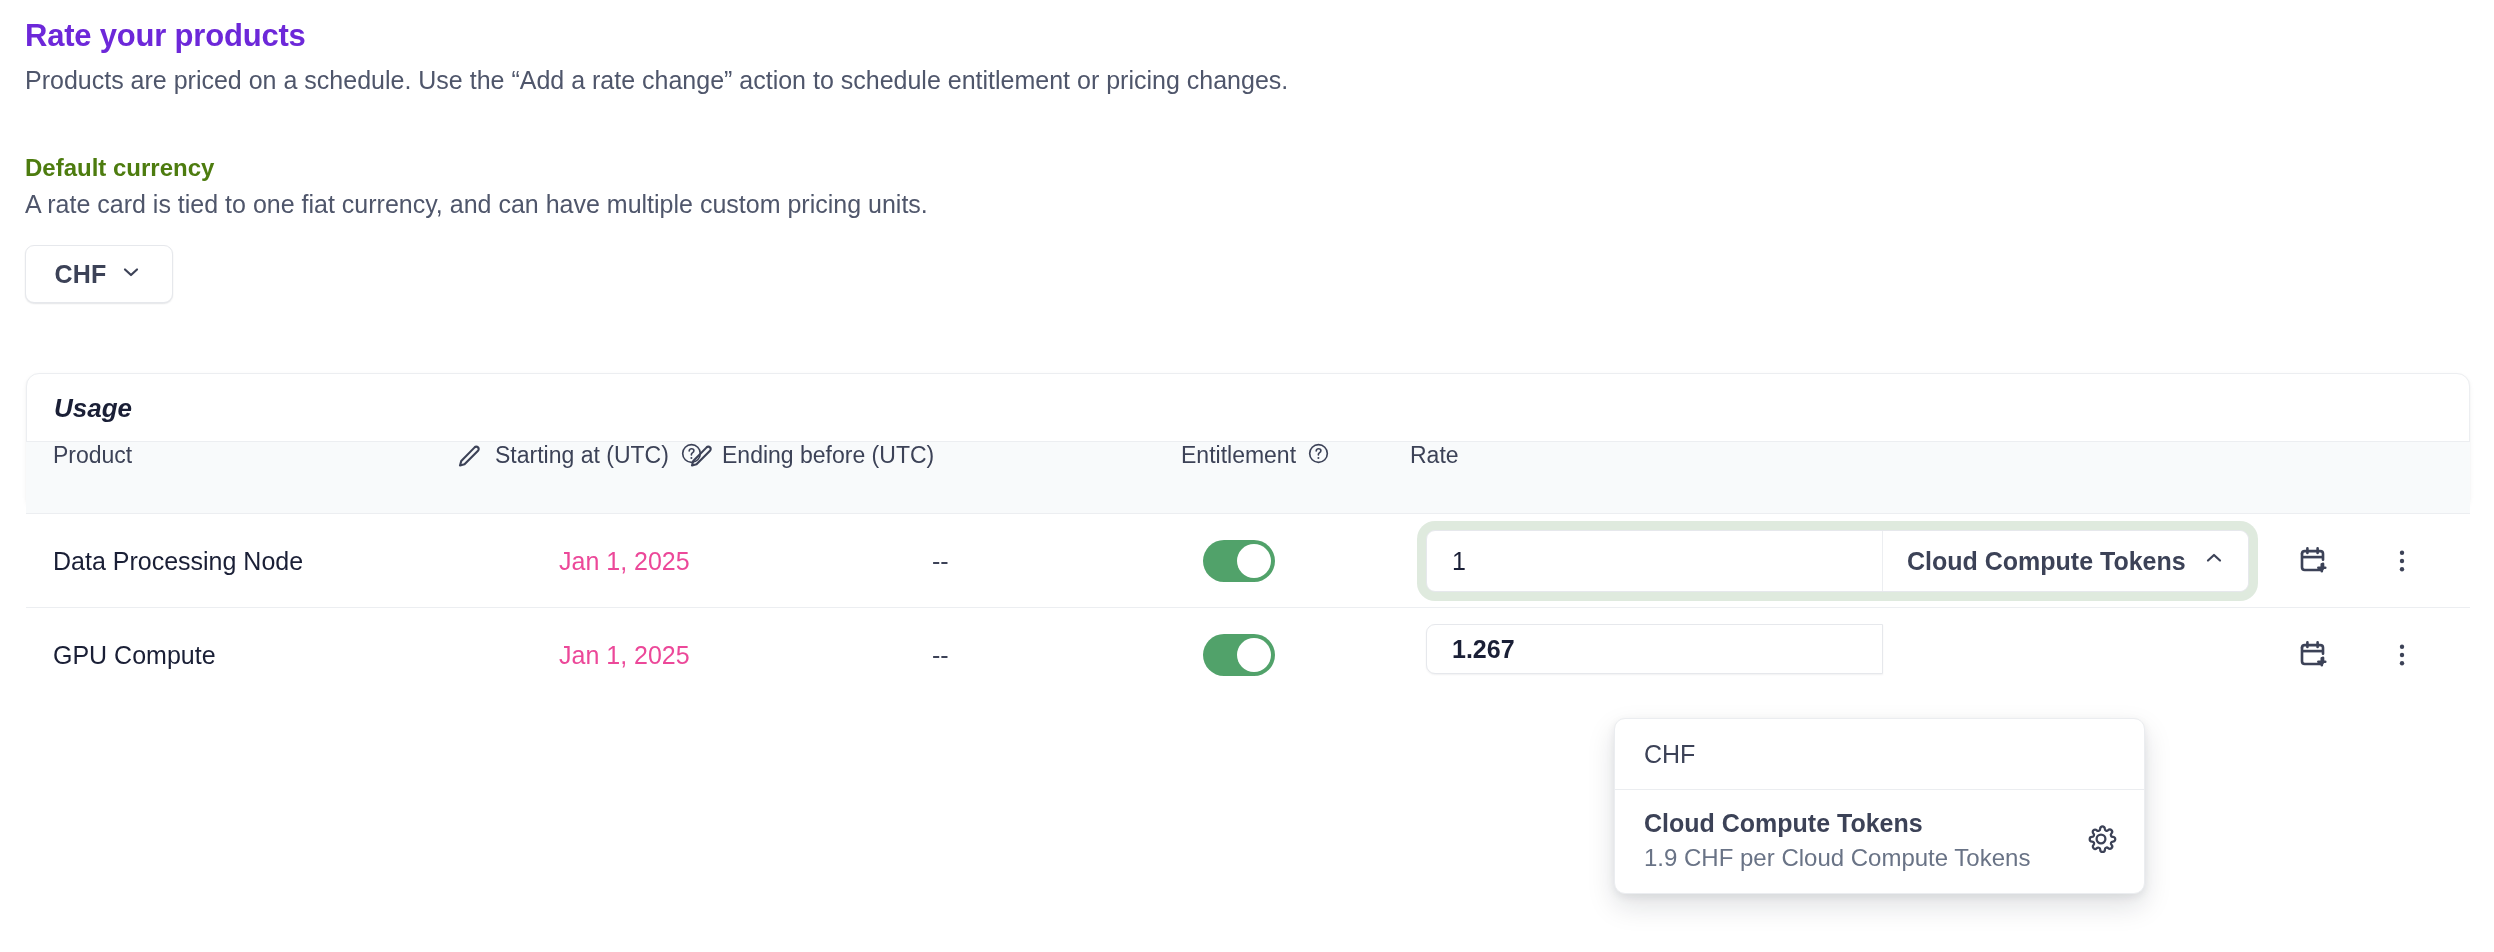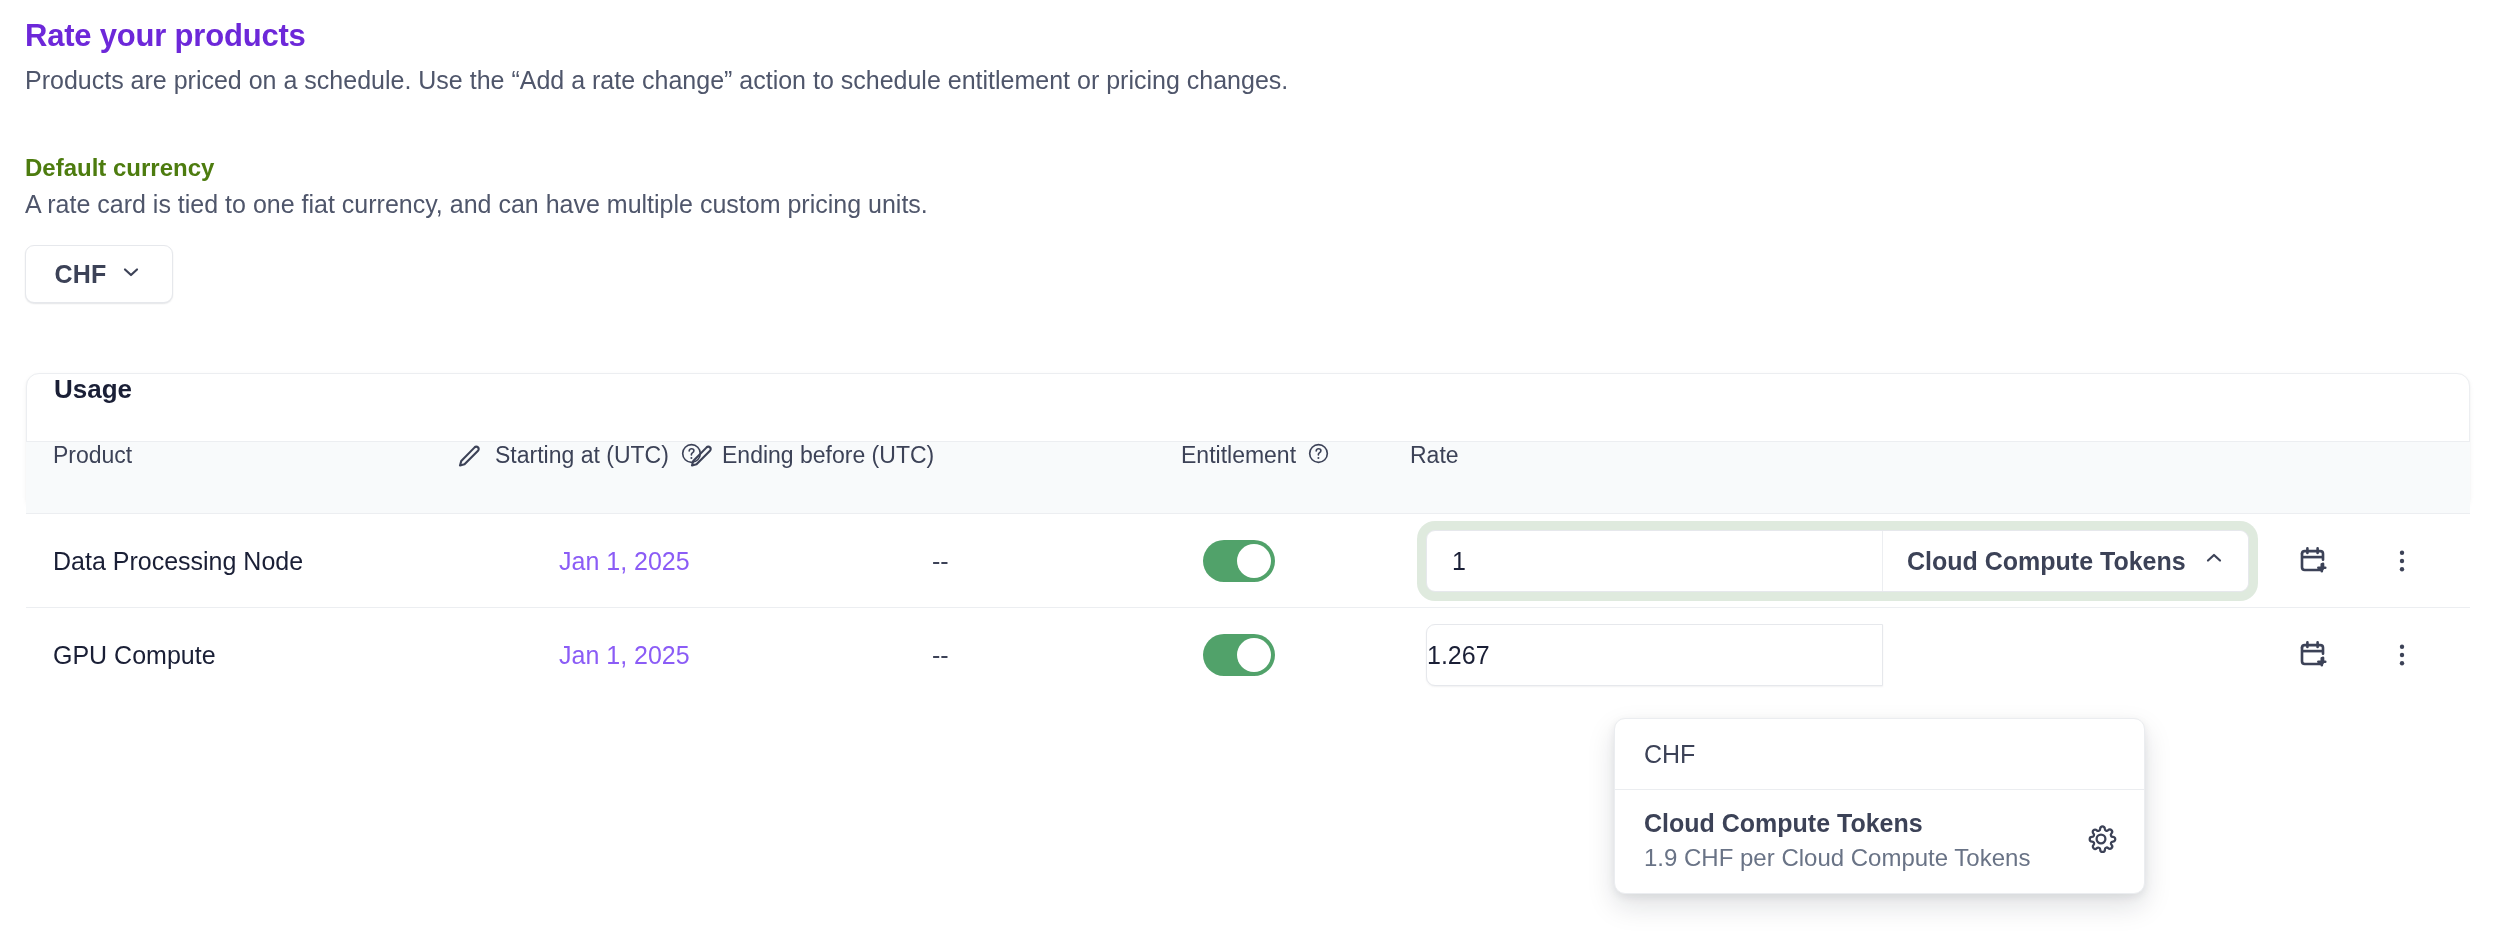--- a/index.html
+++ b/index.html
@@ -52,21 +52,21 @@
   .card {
     position: absolute; left: 26px; top: 373px;
     width: 2444px; height: 136px;
     background: #ffffff;
     border: 1px solid #eceef1;
     border-radius: 13px;
     box-shadow: 0 2px 5px rgba(16,24,40,.05), 0 1px 2px rgba(16,24,40,.04);
     overflow: visible;
   }
   .card-head {
-    height: 68px; display: flex; align-items: flex-start; padding-left: 27px;
+    height: 68px; display: flex; align-items: center; padding-left: 27px; font-style: italic;
   }
   .card-title { font-size: 26px; font-weight: bold; color: #1a1f36; }
 
   .table { position: absolute; left: 26px; top: 441px; width: 2444px; }
   .thead {
     position: relative; height: 73px;
     background: #f8fafb;
     border-top: 1px solid #eceef1;
     border-bottom: 1px solid #eceef1;
   }
@@ -85,21 +85,21 @@
     position: relative; height: 94px; background: #ffffff;
     border-bottom: 1px solid #eceef1;
   }
   .trow.last { border-bottom: none; border-radius: 0 0 13px 13px; }
   .cell {
     position: absolute; top: 0; height: 94px;
     display: flex; align-items: center;
     font-size: 25px; color: #1a1f36; white-space: nowrap;
   }
   .c-product { left: 27px; font-size: 25px; }
-  .c-start   { left: 533px; color: #8b5cf6; }
+  .c-start   { left: 533px; color: #ec4899; }
   .c-end     { left: 906px; color: #3c4257; }
   .c-toggle  { left: 1177px; }
   .c-rate    { left: 1400px; }
   .c-cal     { left: 2270px; }
   .c-kebab   { left: 2361px; }
 
   
   .toggle {
     width: 72px; height: 42px; border-radius: 21px;
     background: #51a26a; position: relative; cursor: pointer;
@@ -131,27 +131,27 @@
     font-size: 25px; font-weight: bold; color: #3c4257;
     white-space: nowrap; cursor: pointer;
     border-radius: 0 9px 9px 0;
   }
 
   
   .rate-group2 {
     display: flex; align-items: stretch; height: 62px;
   }
   .rate-box2 {
-    width: 457px; height: 62px;
+    width: 457px; height: 50px;
     background: #fff;
     border: 1px solid #e6e8ec;
     border-radius: 9px 0 0 9px;
     box-shadow: 0 1px 2px rgba(16,24,40,.06);
-    display: flex; align-items: center; 
-    font-size: 25px; color: #1a1f36;
+    display: flex; align-items: center; padding-left: 25px;
+    font-size: 25px; color: #1a1f36; font-weight: bold;
   }
 
   .icon-btn { cursor: pointer; display: flex; align-items: center; justify-content: center; }
 
   
   .menu {
     position: absolute; left: 1614px; top: 718px;
     width: 531px;
     background: #ffffff;
     border: 1px solid #ebedf0;

